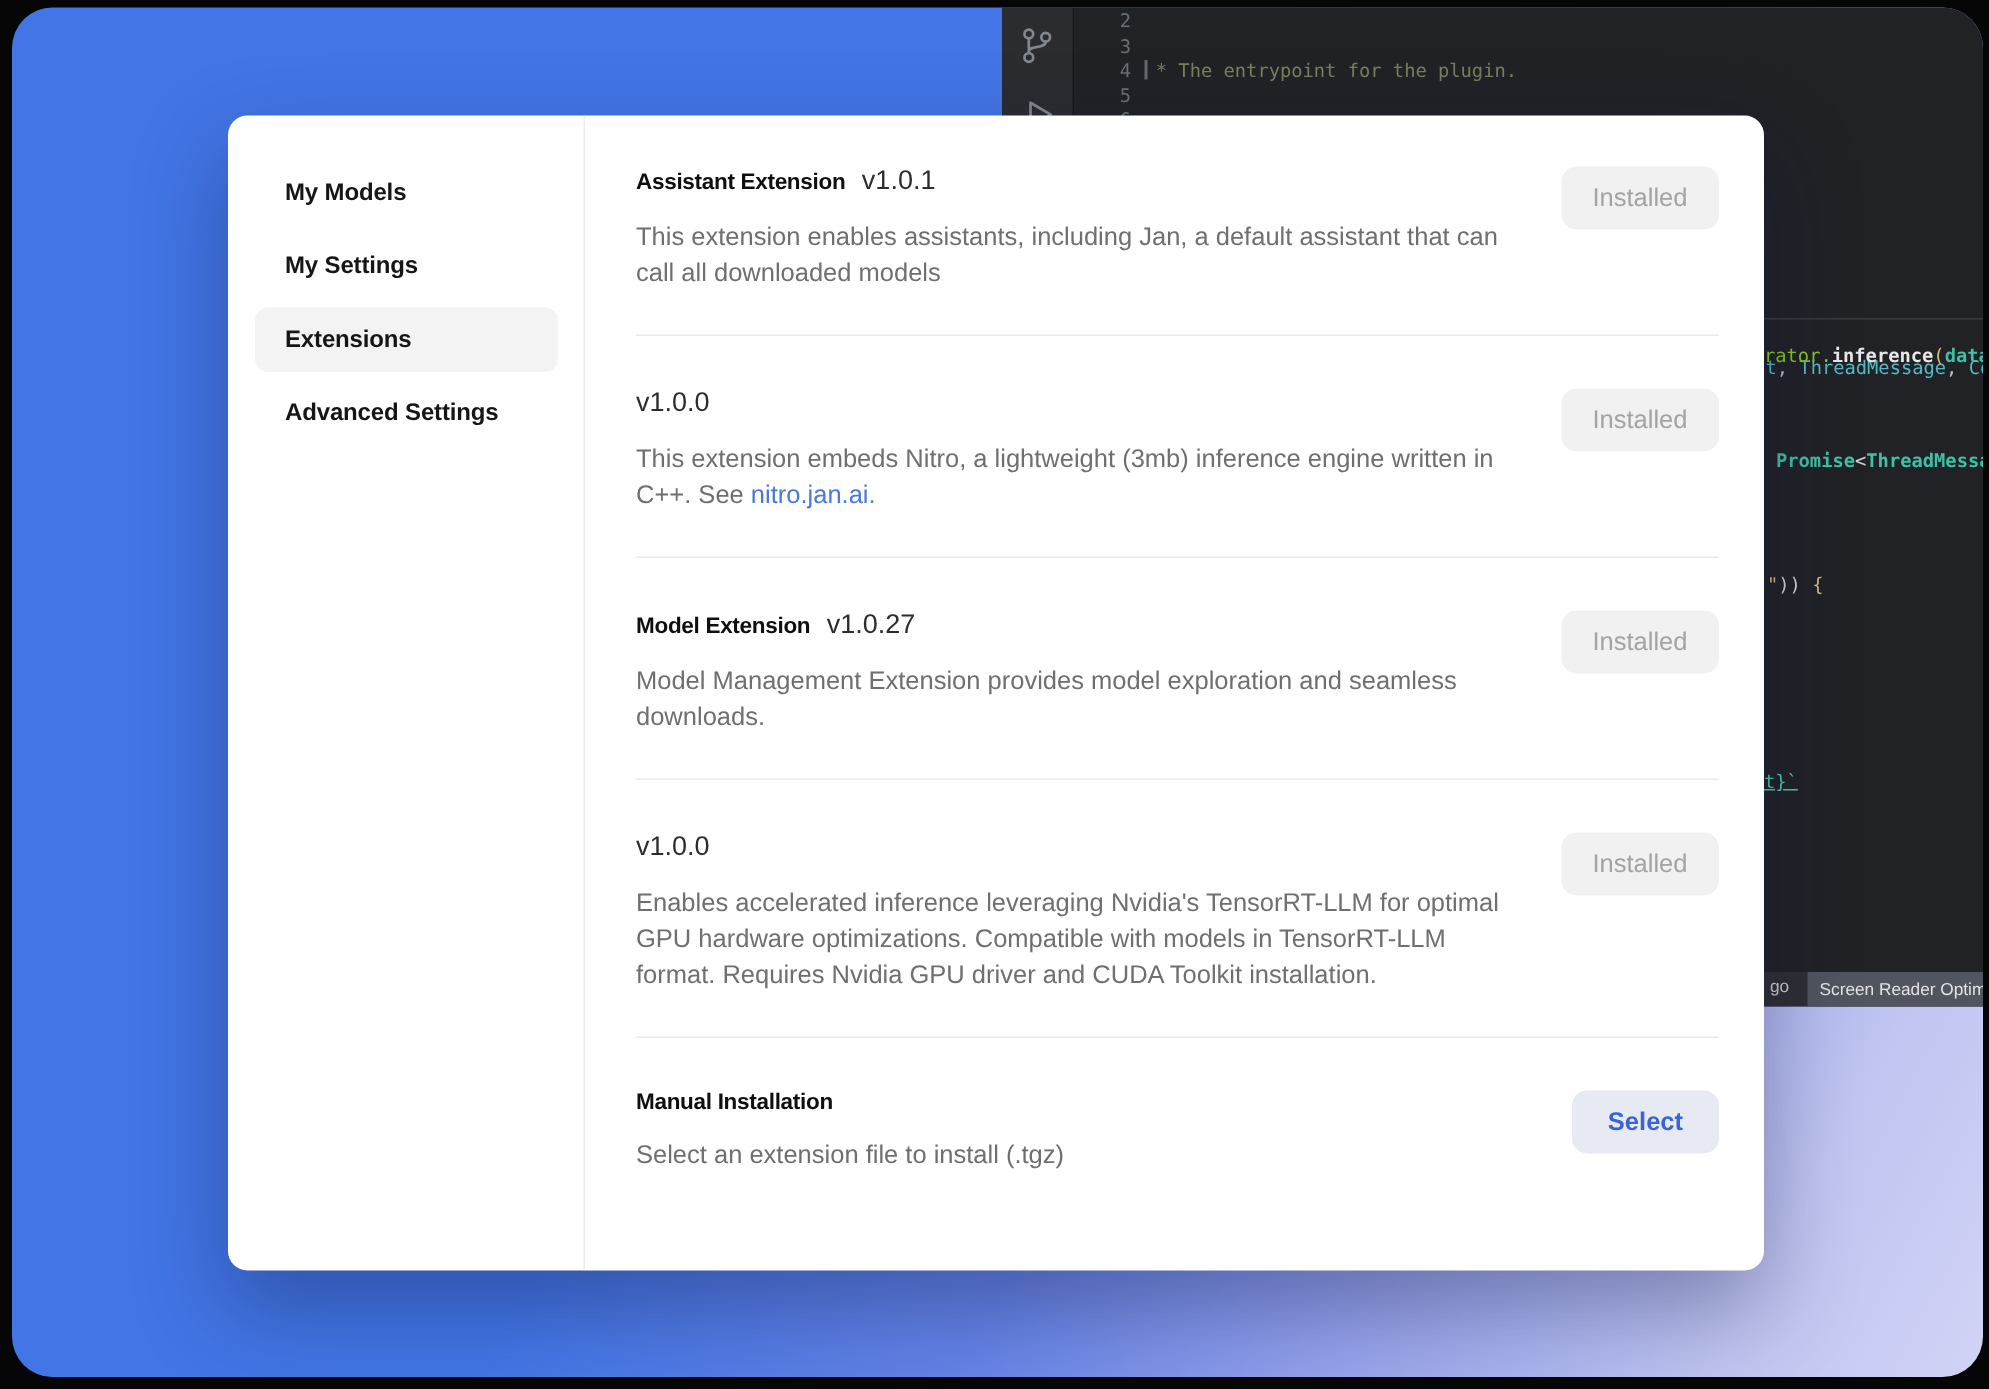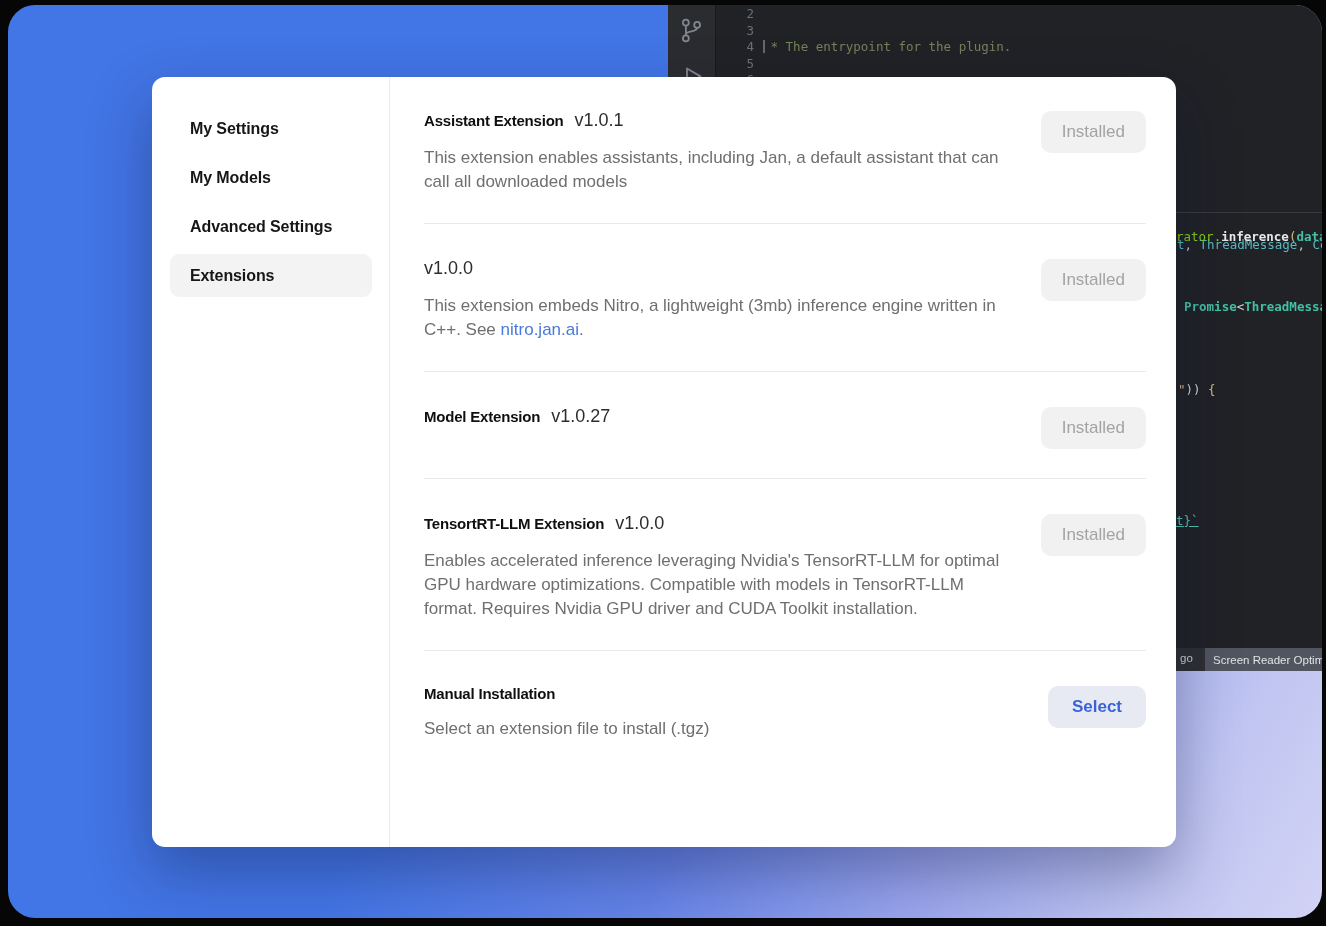--- a/index.html
+++ b/index.html
@@ -182,24 +182,24 @@
 
     <div class="status-bar">
       <span class="status-go">go</span>
       <span class="status-item">Screen Reader Optimized</span>
     </div>
   </div>
 
   <div class="modal">
 
     <div class="sidebar">
+      <div class="side-item">My Models</div>
       <div class="side-item">My Settings</div>
-      <div class="side-item">My Models</div>
+      <div class="side-item active">Extensions</div>
       <div class="side-item">Advanced Settings</div>
-      <div class="side-item active">Extensions</div>
     </div>
 
     <div class="content">
 
       <div class="entry">
         <div class="entry-info">
           <div class="entry-title-row">
             <span class="entry-title">Assistant Extension</span>
             <span class="entry-version">v1.0.1</span>
           </div>
@@ -217,28 +217,28 @@
         </div>
         <button class="btn btn-installed">Installed</button>
       </div>
 
       <div class="entry">
         <div class="entry-info">
           <div class="entry-title-row">
             <span class="entry-title">Model Extension</span>
             <span class="entry-version">v1.0.27</span>
           </div>
-        </div>
-        <button class="btn btn-installed">Installed</button>
-      </div>
-
-      <div class="entry">
-        <div class="entry-info">
-          <div class="entry-title-row">
-            <span class="entry-title">TensortRT-LLM Extension</span>
+          <div class="entry-desc">Model Management Extension provides model exploration and seamless downloads.</div>
+        </div>
+        <button class="btn btn-installed">Installed</button>
+      </div>
+
+      <div class="entry">
+        <div class="entry-info">
+          <div class="entry-title-row">
             <span class="entry-version">v1.0.0</span>
           </div>
           <div class="entry-desc">Enables accelerated inference leveraging Nvidia's TensorRT-LLM for optimal GPU hardware optimizations. Compatible with models in TensorRT-LLM format. Requires Nvidia GPU driver and CUDA Toolkit installation.</div>
         </div>
         <button class="btn btn-installed">Installed</button>
       </div>
 
       <div class="entry">
         <div class="entry-info">
           <div class="entry-title-row">

